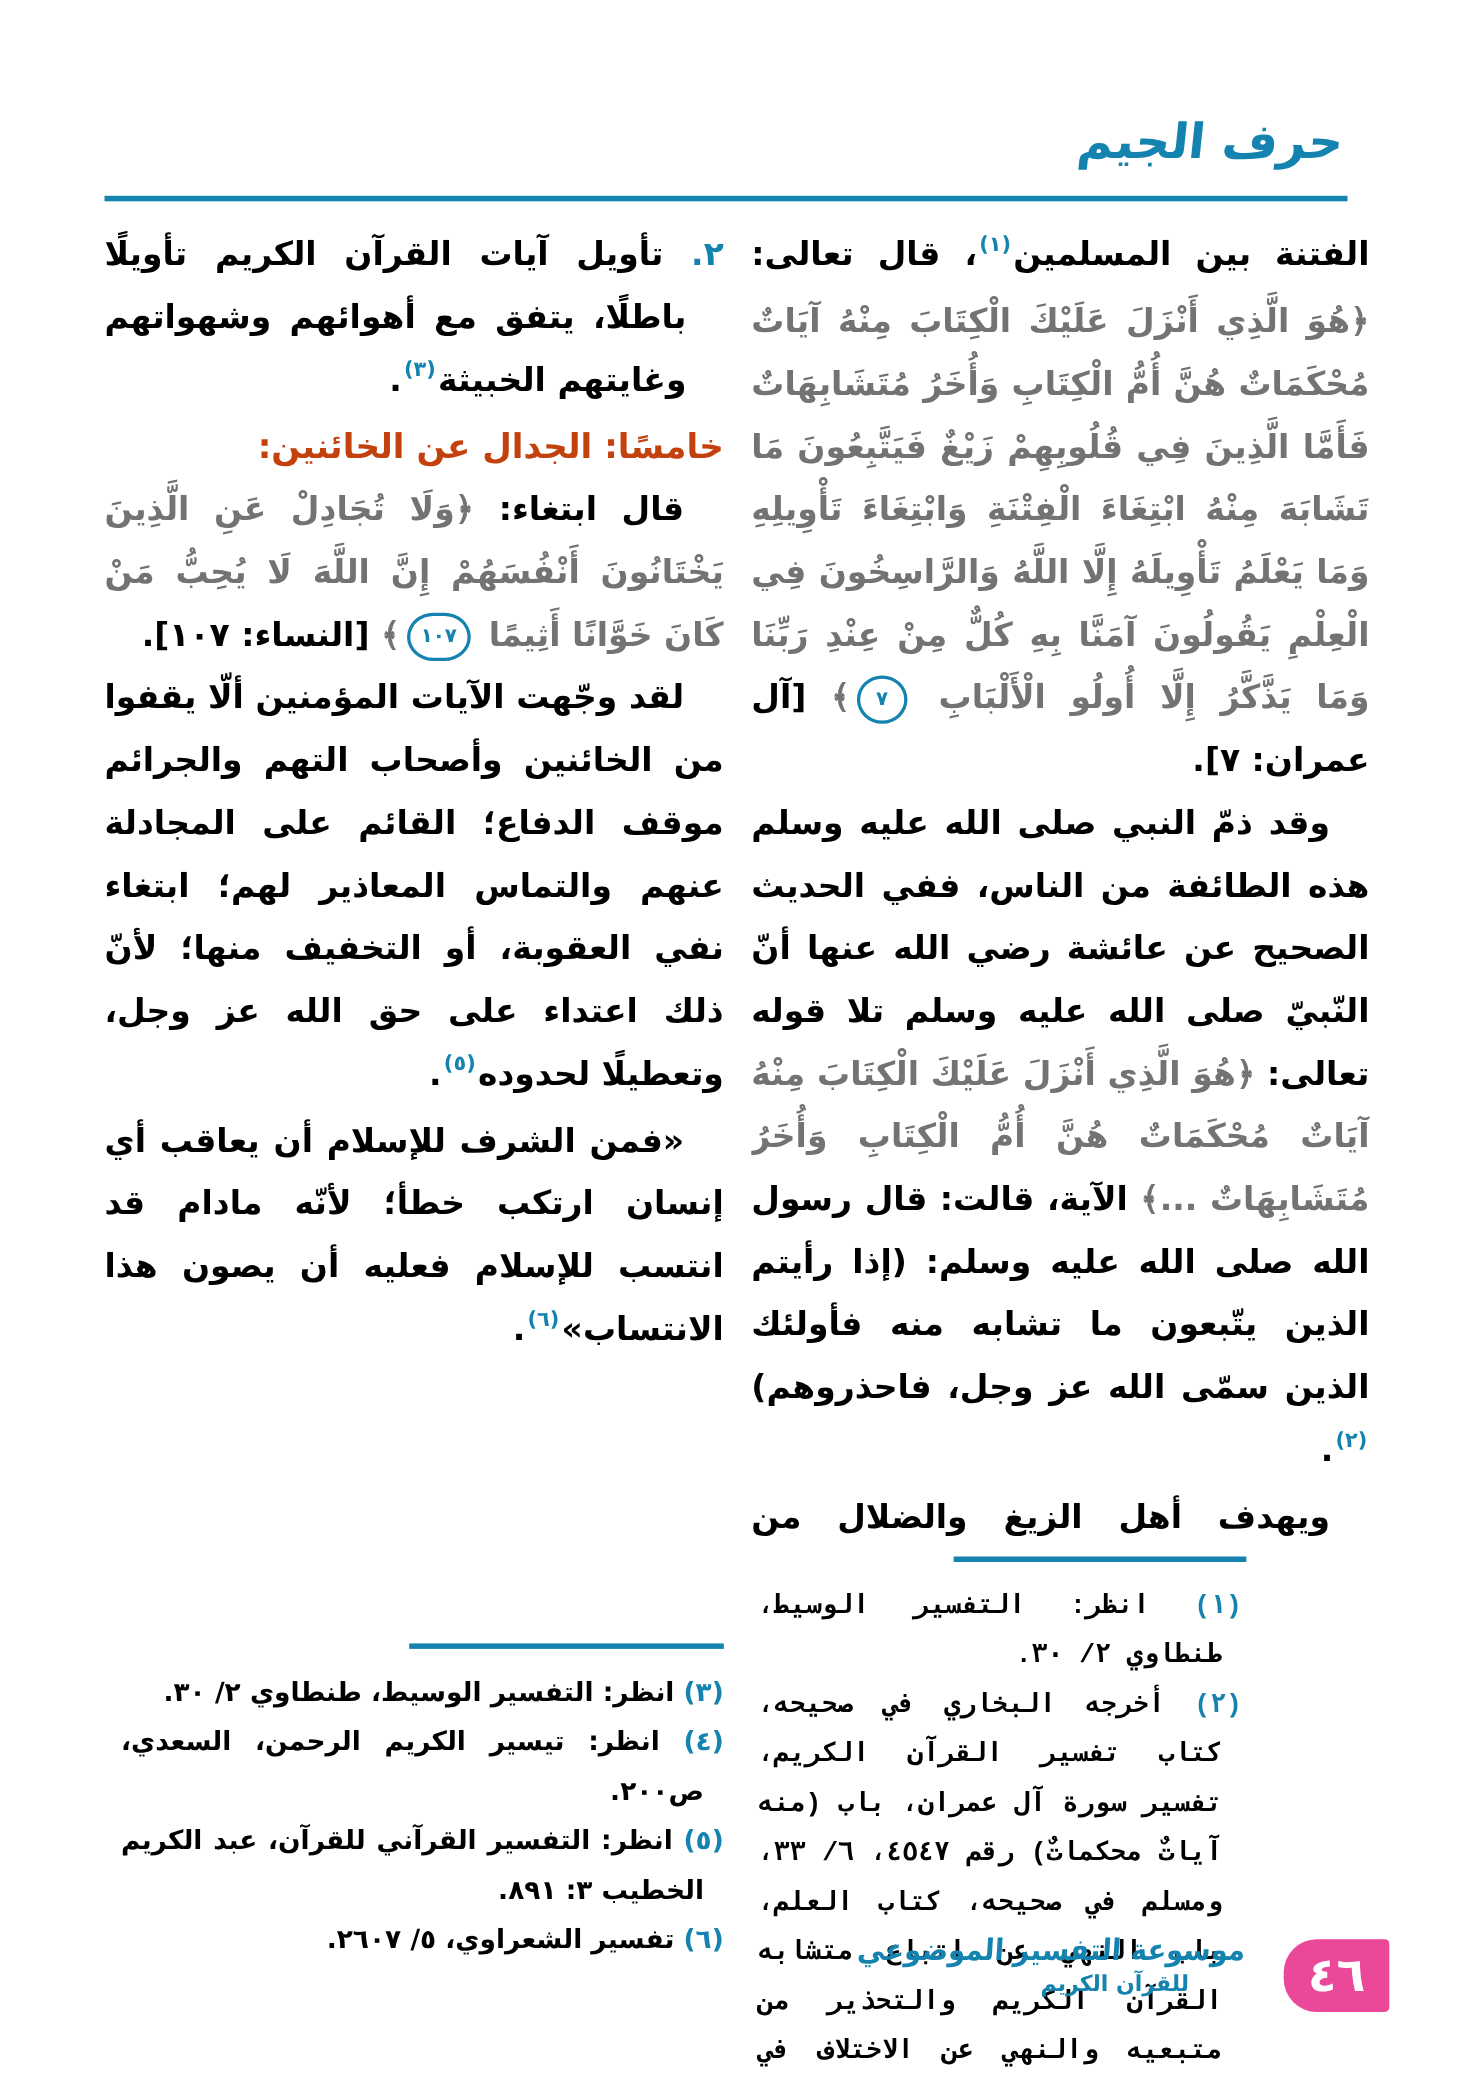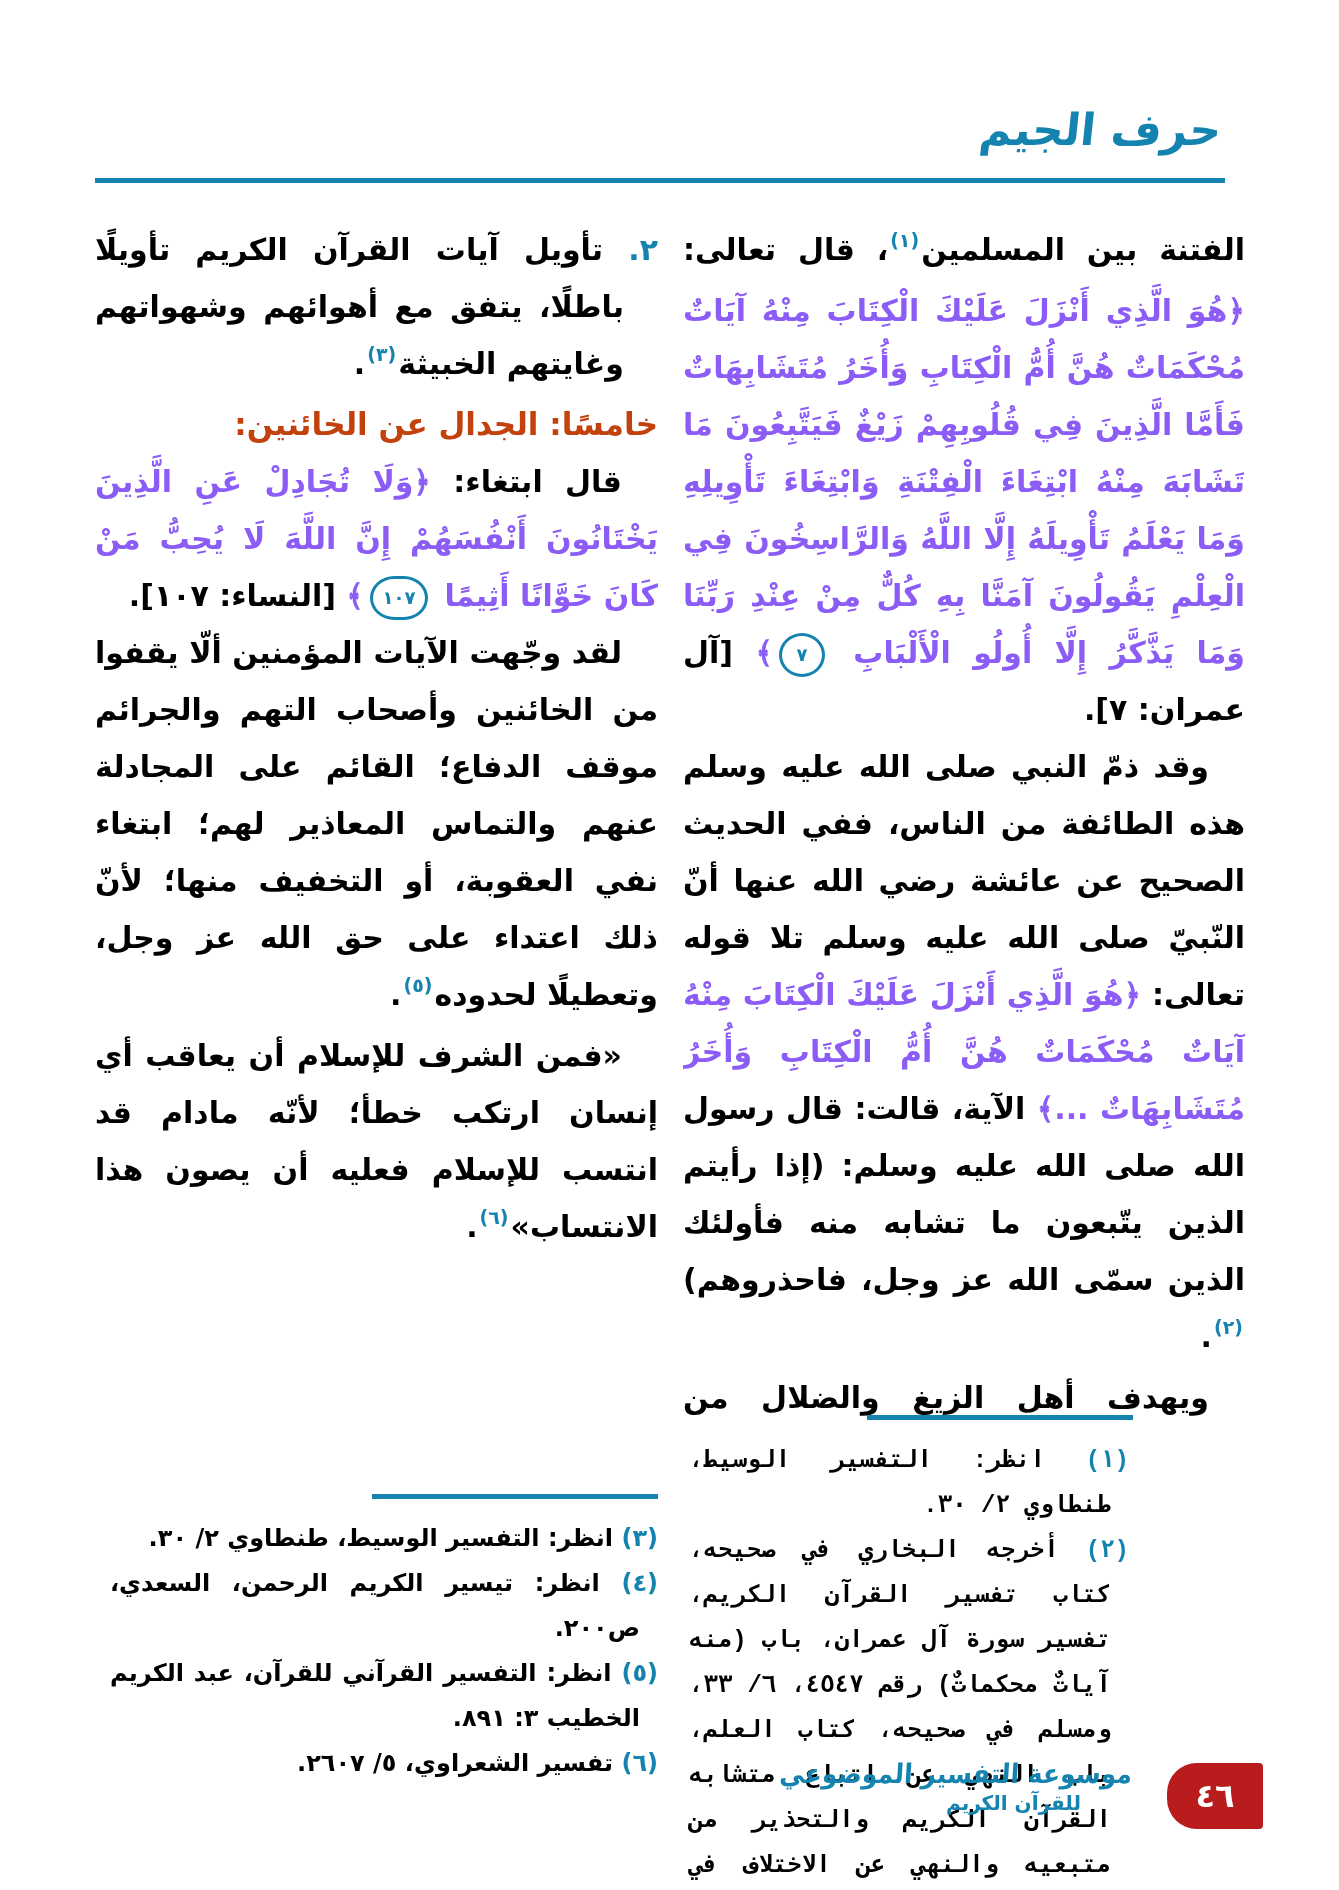--- a/index.html
+++ b/index.html
@@ -2,27 +2,27 @@
 <html lang="ar"><head>
 <meta charset="utf-8">
 <style>
   html,body{margin:0;padding:0;background:#fff;}
   .page{position:relative;width:1339px;height:1890px;background:#ffffff;overflow:hidden;
         font-family:"DejaVu Sans",sans-serif;direction:rtl;}
   .header-title{position:absolute;top:104px;right:118px;font-size:44px;font-weight:bold;
         color:#1583af;transform:skewX(-6deg);letter-spacing:-2px;}
   .header-rule{position:absolute;top:178px;right:114px;width:1130px;height:5px;background:#1583af;}
   .col{position:absolute;top:203px;font-size:30px;font-weight:bold;color:#000;
-        text-align:justify;line-height:57px;overflow:hidden;margin-top:18px;}
+        text-align:justify;line-height:57px;overflow:hidden;}
   .col-right{right:94px;width:562px;height:1208px;}
   .col-left{right:681px;width:563px;height:1284px;}
   .col p{margin:0;}
   .indent{text-indent:36px;}
   .hang{padding-right:34px;text-indent:-34px;}
-  .quran{color:#8b5cf6;}
+  .quran{color:#737373;}
   .num{color:#1583af;}
   .fnref{color:#1583af;font-size:19px;position:relative;top:-13px;margin:0 2px;font-weight:bold;}
   .heading{color:#c2410c;margin:18px 0 6px 0;font-size:31px;}
   .ayah-badge{display:inline-flex;align-items:center;justify-content:center;
         border:3px solid #1583af;border-radius:50%;color:#1583af;font-size:18px;
         height:38px;min-width:40px;vertical-align:middle;margin:0 6px;line-height:normal;
         text-indent:0;font-weight:bold;}
   .ayah-badge.wide{min-width:52px;border-radius:50% / 60%;}
   .sep{position:absolute;height:5px;background:#1583af;}
   .sep-right{top:1415px;right:206px;width:266px;}
@@ -30,23 +30,23 @@
   .fns{position:absolute;font-size:24px;font-weight:bold;line-height:45px;
         text-align:justify;color:#000;}
   .fns-right{top:1438px;right:210px;width:440px;font-family:Liberation Mono, monospace;}
   .fns-left{top:1516px;right:681px;width:548px;}
   .fn-item{padding-right:18px;text-indent:-18px;margin:0;}
   .fn-marker{color:#1583af;}
   .logo{position:absolute;top:1758px;right:198px;width:255px;text-align:center;
         color:#1583af;font-weight:bold;}
   .logo-title{font-size:27px;white-space:nowrap;transform:scaleX(.93) skewX(-4deg);}
   .logo-sub{font-size:20px;margin-top:2px;}
-  .page-badge{position:absolute;top:1763px;right:76px;width:96px;height:66px;background:#b91c1c;
+  .page-badge{position:absolute;top:1763px;right:76px;width:96px;height:66px;background:#ec4899;
         border-radius:30px 4px 4px 30px;display:flex;align-items:center;justify-content:center;
-        color:#fff;font-size:32px;font-weight:bold;}
+        color:#fff;font-size:43px;font-weight:bold;}
 </style>
 </head>
 <body>
 
 <div class="page">
 
   <div class="header-title">حرف الجيم</div>
   <div class="header-rule"></div>
 
   <div class="col col-right">

